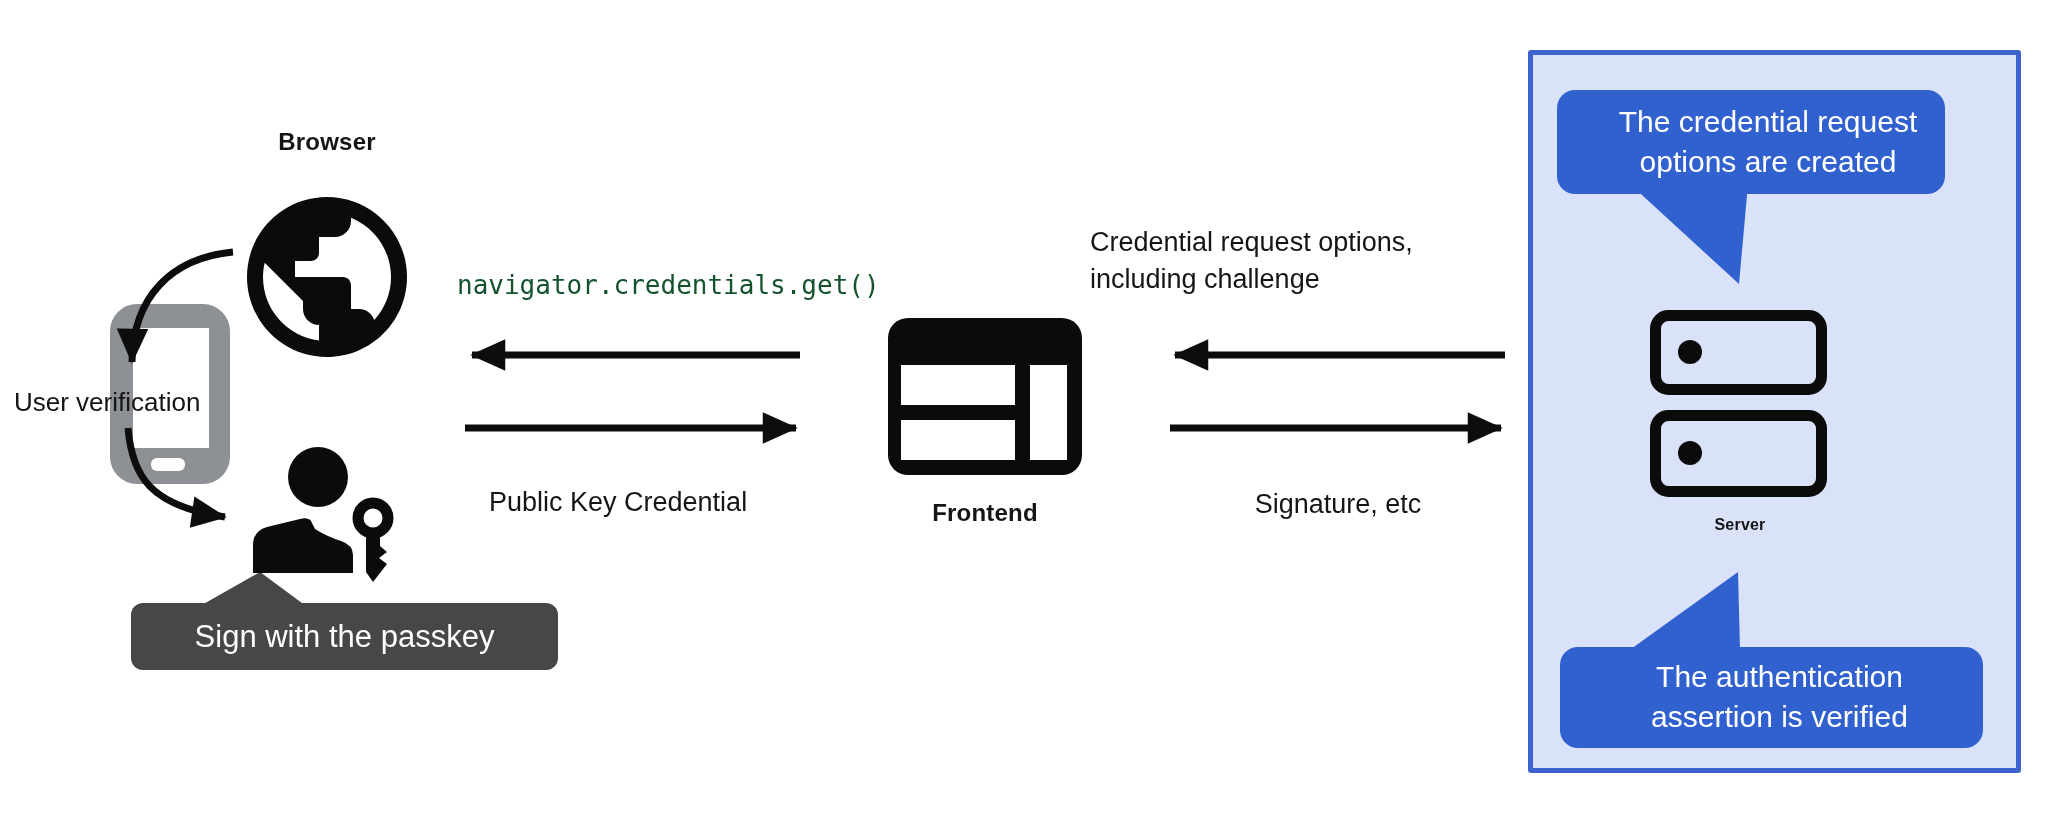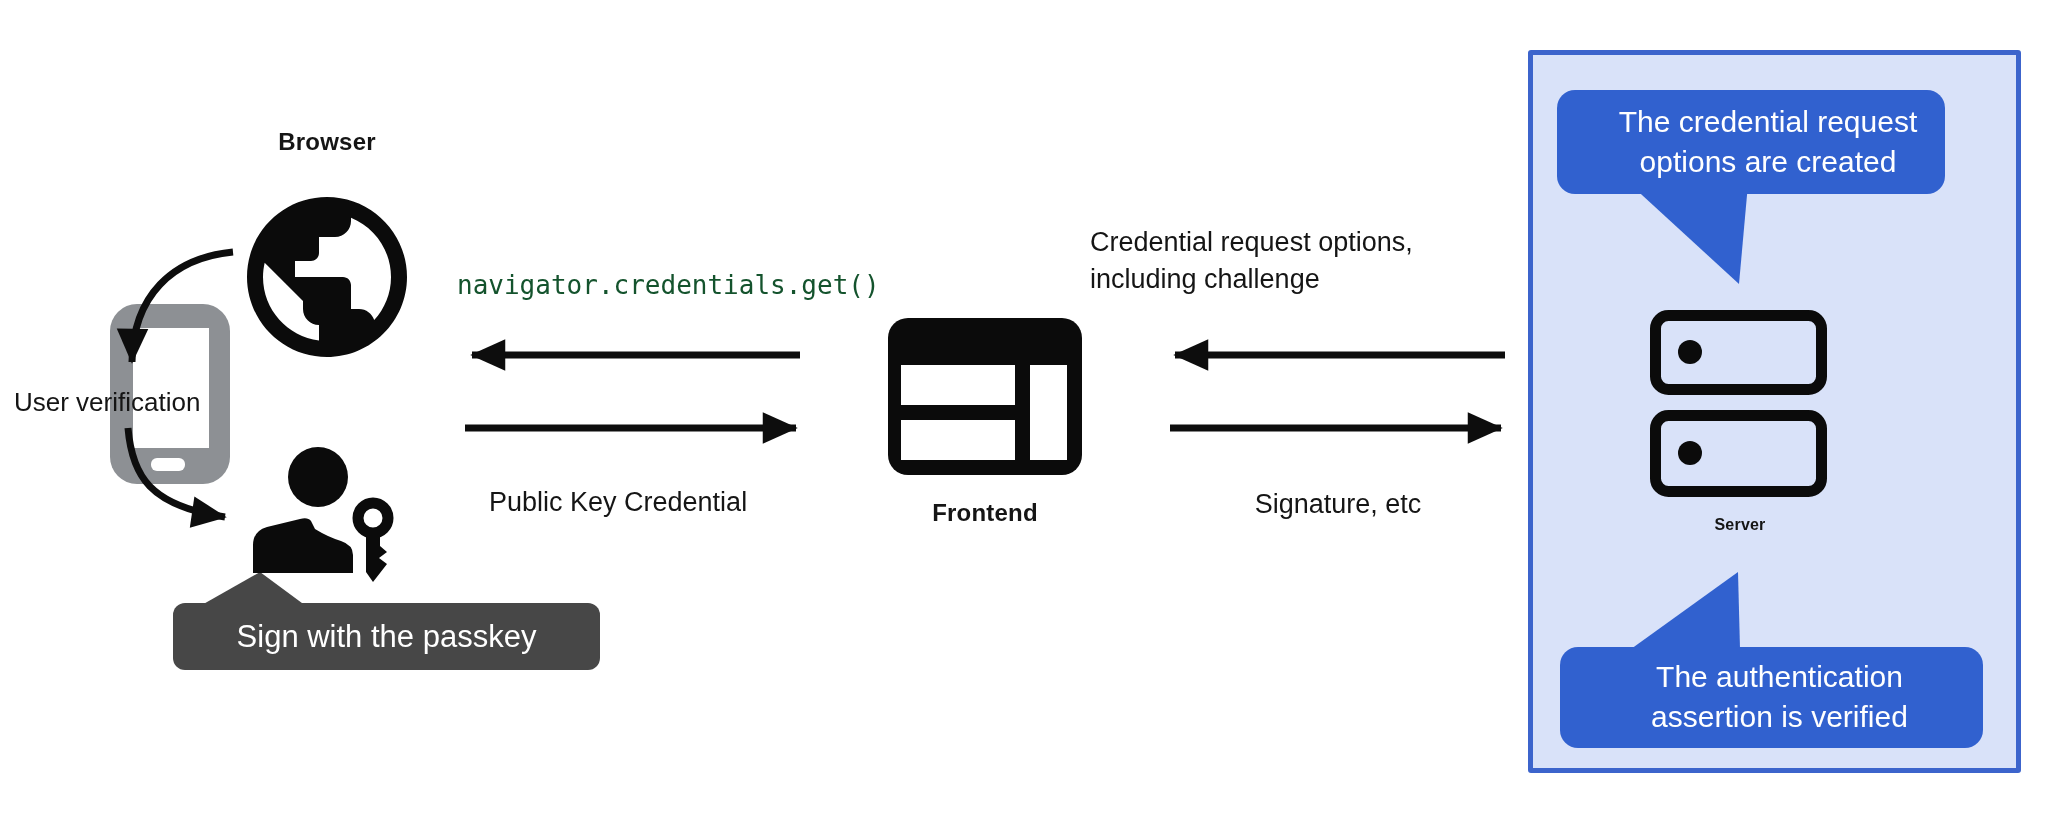--- a/index.html
+++ b/index.html
@@ -30,21 +30,21 @@
     background:var(--panelFill);
     border:5px solid var(--panelBorder);
     border-radius:3px;box-sizing:border-box;
   }
   .bubble{
     background:var(--bubbleBlue);color:#ffffff;border-radius:18px;
     font-size:30px;line-height:40px;text-align:center;box-sizing:border-box;
   }
   .tooltip{
     background:var(--tooltipGray);color:#ffffff;border-radius:12px;
-    font-size:31px;text-align:center;line-height:67px;box-sizing:border-box;margin-left:42px;
+    font-size:31px;text-align:center;line-height:67px;box-sizing:border-box;
   }
   .two-line{display:block;}
 </style>
 </head>
 <body>
 
 <div id="stage">
 
   <div class="abs panel" style="left:1528px;top:50px;width:493px;height:723px;"></div>
 

